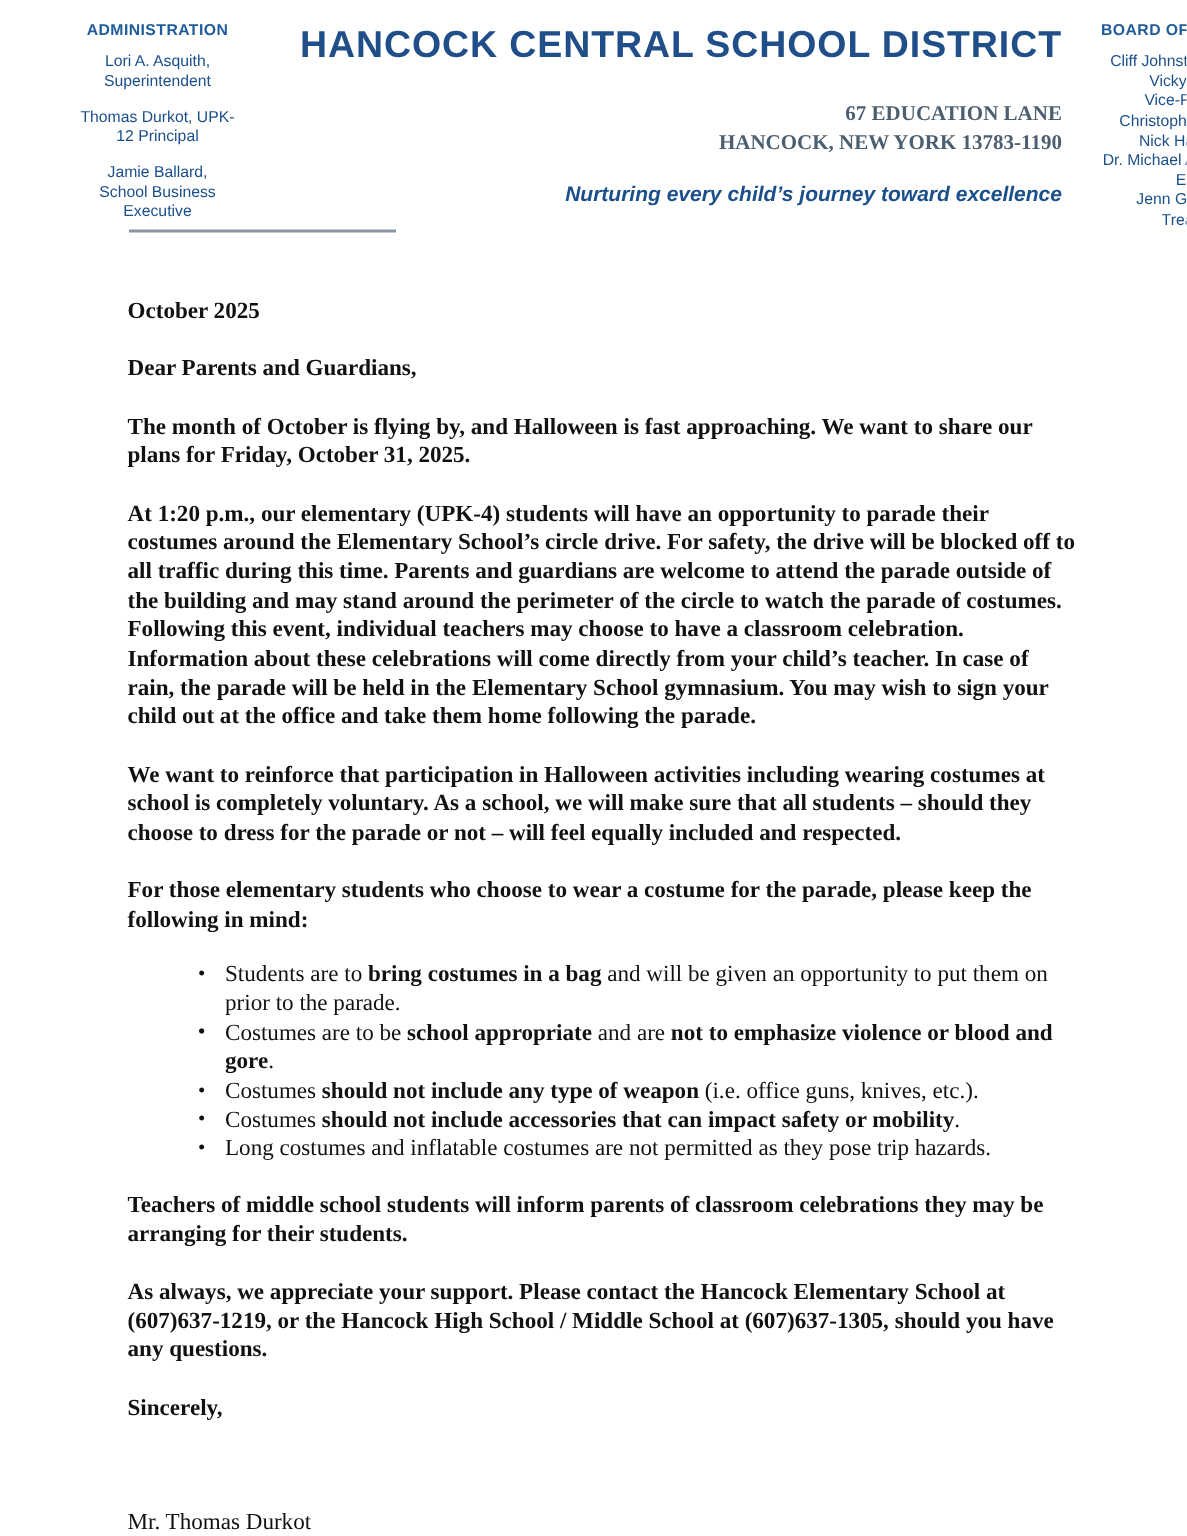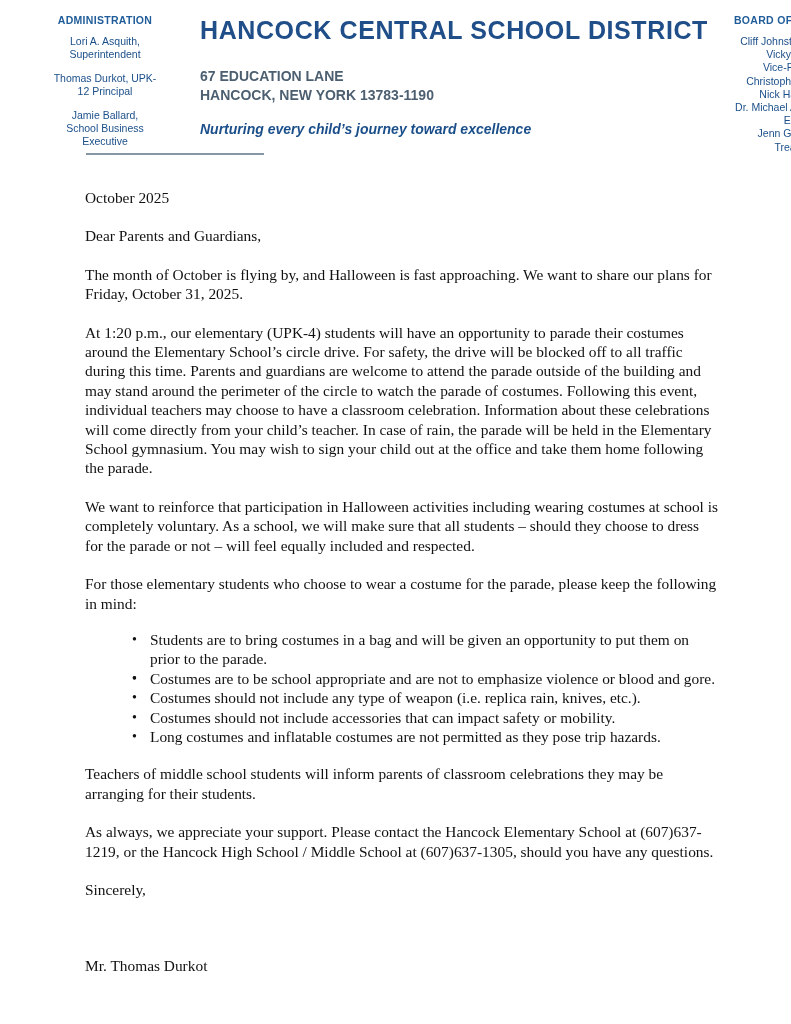--- a/index.html
+++ b/index.html
@@ -36,21 +36,21 @@
   }
 
   .lh-col-left {
     width: 190px;
     flex: 0 0 190px;
     text-align: center;
     padding-top: 2px;
   }
   .lh-col-center {
     flex: 1 1 auto;
-    text-align: left;
+    text-align: right;
     padding-top: 4px;
   }
   .lh-col-right {
     width: 178px;
     flex: 0 0 178px;
     text-align: center;
     padding-top: 2px;
   }
 
   .col-heading {
@@ -85,21 +85,21 @@
     font-family: "Liberation Sans", "DejaVu Sans", sans-serif;
     font-weight: bold;
     font-size: 25px;
     letter-spacing: 0.6px;
     color: #1F4E89;
     white-space: nowrap;
     margin-bottom: 22px;
   }
 
   .address-line {
-    font-family: Liberation Sans, sans-serif;
+    font-family: Liberation Serif, serif;
     font-weight: bold;
     font-size: 14px;
     line-height: 19px;
     color: #4C5F70;
   }
 
   .phone-line {
     font-family: "Liberation Sans", "DejaVu Sans", sans-serif;
     font-weight: bold;
     font-size: 14px;
@@ -132,21 +132,22 @@
     top: 186px;
     width: 634px;
     font-family: "Liberation Serif", "DejaVu Serif", serif;
     font-size: 15.4px;
     line-height: 19.4px;
     color: #111111;
     text-align: left;
   }
 
   .letter-body p {
-    margin: 2px 0 19px 0;
+    margin: 12px 0 19px 0;
+    font-weight: bold;
   }
   .letter-body p.tight {
     margin-bottom: 17px;
   }
 
   .bullet-list {
     list-style: none;
     margin: 0 0 18px 0;
     padding: 0;
   }
@@ -160,21 +161,21 @@
     position: absolute;
     left: 47px;
     top: 0;
     font-size: 14px;
     line-height: 19.4px;
   }
 
   .sig-block { margin-top: 0; }
   .sig-gap { height: 38px; }
 
-  b, strong { font-weight: normal; }
+  b, strong { font-weight: bold; }
 </style>
 </head>
 <body>
 
 <div class="page">
 
   <div class="letterhead">
 
     <div class="lh-col-left">
       <div class="col-heading">ADMINISTRATION</div>
@@ -242,21 +243,21 @@
       </li>
       <li>
         <span class="bullet-marker">•</span>
       </li>
       <li>
         <span class="bullet-marker">•</span>
         <span class="bullet-text"><span>Costumes are to be </span><b>school appropriate</b><span> and are </span><b>not to emphasize violence or blood and gore</b><span>.</span></span>
       </li>
       <li>
         <span class="bullet-marker">•</span>
-        <span class="bullet-text"><span>Costumes </span><b>should not include any type of weapon</b><span> (i.e. replica rain, knives, etc.).</span></span>
+        <span class="bullet-text"><span>Costumes </span><b>should not include any type of weapon</b><span> (i.e. office guns, knives, etc.).</span></span>
       </li>
       <li>
         <span class="bullet-marker">•</span>
         <span class="bullet-text"><span>Costumes </span><b>should not include accessories that can impact safety or mobility</b><span>.</span></span>
       </li>
       <li>
         <span class="bullet-marker">•</span>
         <span class="bullet-text"><span>Long costumes and inflatable costumes are not permitted as they pose trip hazards.</span></span>
       </li>
     </ul>

